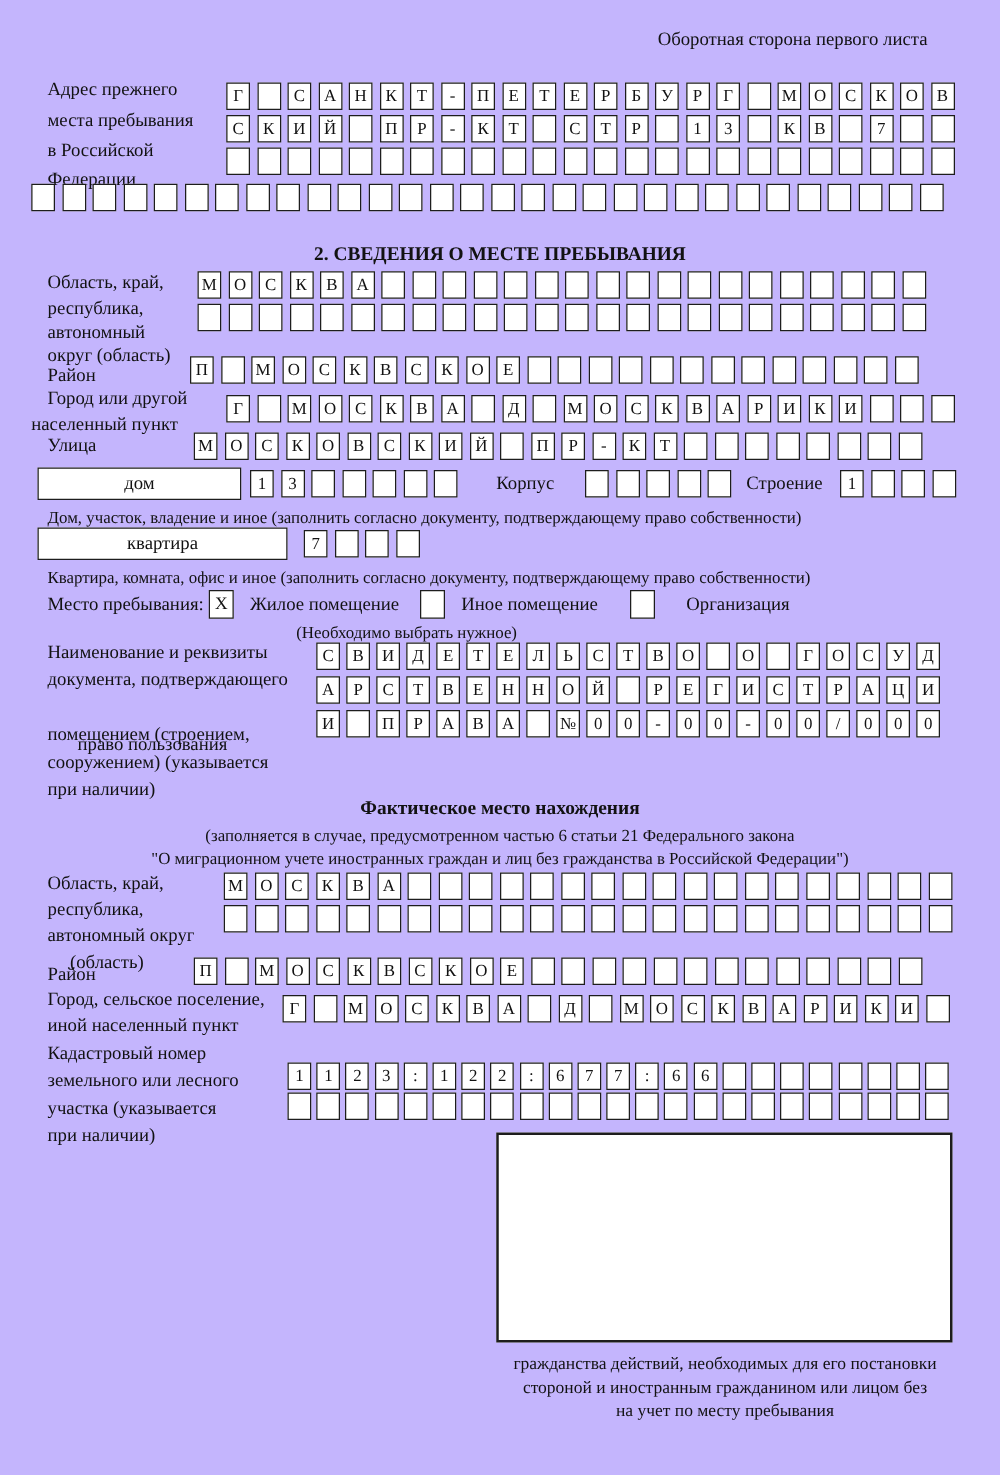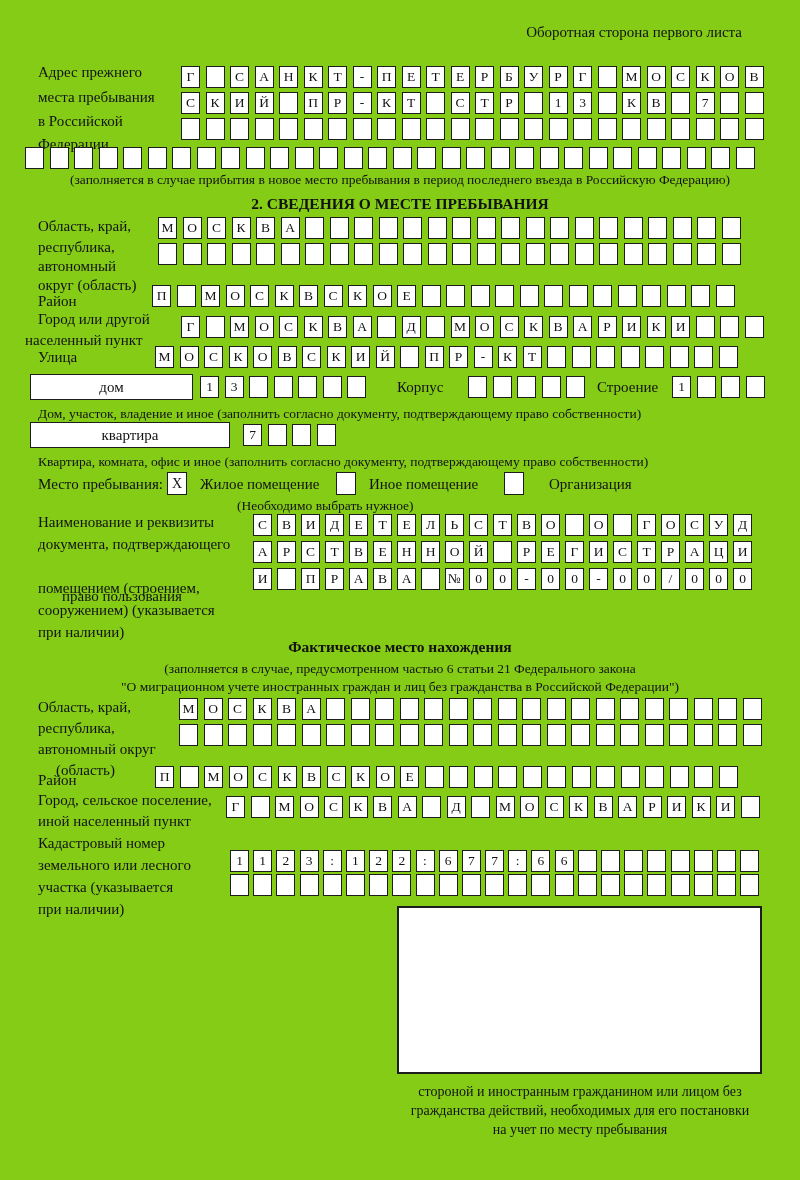--- a/index.html
+++ b/index.html
@@ -1,16 +1,16 @@
 <!DOCTYPE html>
 <html><head>
 <meta charset="utf-8">
 <style>
   html,body{margin:0;padding:0;background:#fff;}
-  .page{position:relative;width:800px;height:1180px;background:#84cc16;overflow:hidden;
+  .page{position:relative;width:800px;height:1180px;background:#c4b5fd;overflow:hidden;
         font-family:"Liberation Serif","DejaVu Serif",serif;color:#121212;}
   .abs{position:absolute;}
   .lbl{font-size:15px;white-space:nowrap;}
   .note{font-size:13.5px;white-space:nowrap;}
   .center{width:800px;left:0;text-align:center;}
   .sect-title{font-size:15.5px;font-weight:bold;}
   .cells{position:absolute;display:flex;gap:5.5px;}
   .cells.tight{gap:5px;}
   .cells.narrow{gap:4.2px;}
   .cell{width:19px;height:22px;box-sizing:border-box;border:1.8px solid #1d1d1d;
@@ -139,21 +139,20 @@
       <div class="cell"></div>
       <div class="cell"></div>
       <div class="cell"></div>
       <div class="cell"></div>
       <div class="cell"></div>
       <div class="cell"></div>
       <div class="cell"></div>
       <div class="cell"></div>
       <div class="cell"></div>
     </div>
-  <div class="abs note center" style="top:172px;">(заполняется в случае прибытия в новое место пребывания в период последнего въезда в Российскую Федерацию)</div>
 
   <div class="abs sect-title center" style="top:195px;">2. СВЕДЕНИЯ О МЕСТЕ ПРЕБЫВАНИЯ</div>
 
   <div class="abs lbl" style="left:38px;top:218px;">Область, край,</div>
   <div class="abs lbl" style="left:38px;top:239px;">республика,</div>
   <div class="abs lbl" style="left:38px;top:258px;">автономный</div>
   <div class="abs lbl" style="left:38px;top:277px;">округ (область)</div>
   <div class="cells" style="left:158px;top:217px;">
       <div class="cell">М</div>
       <div class="cell">О</div>
@@ -579,18 +578,18 @@
       <div class="cell"></div>
       <div class="cell"></div>
       <div class="cell"></div>
       <div class="cell"></div>
       <div class="cell"></div>
       <div class="cell"></div>
     </div>
 
   <div class="stamp"></div>
   <div class="caption">
+    <div>гражданства действий, необходимых для его постановки</div>
     <div>стороной и иностранным гражданином или лицом без</div>
-    <div>гражданства действий, необходимых для его постановки</div>
     <div>на учет по месту пребывания</div>
   </div>
 
 </div>
 
 </body></html>

